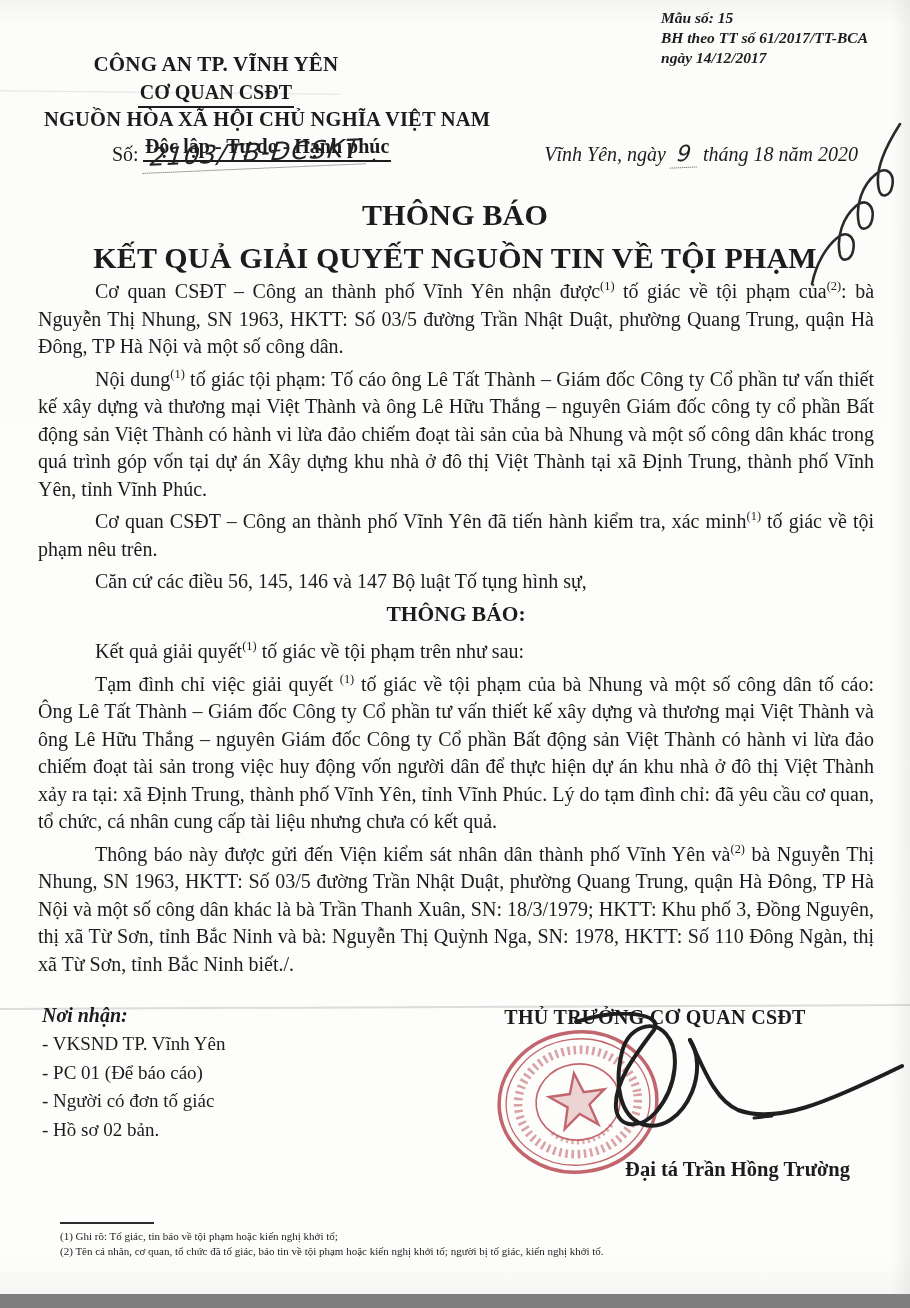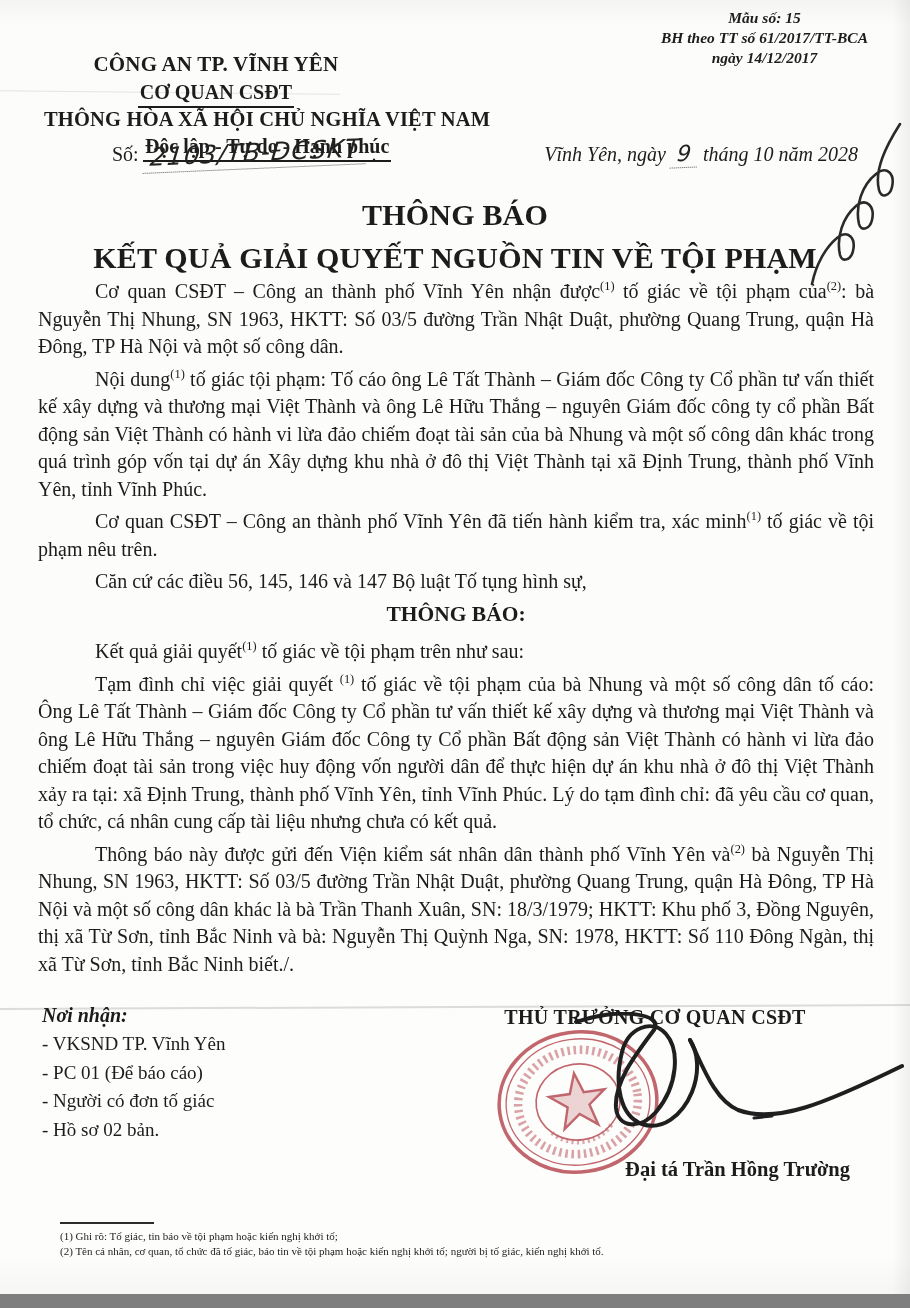--- a/index.html
+++ b/index.html
@@ -10,21 +10,21 @@
     color:#1c1c1c;overflow:hidden;
   }
   
   .scan-bar{position:absolute;left:0;right:0;bottom:0;height:14px;}
   .crease{position:absolute;background:rgba(165,165,168,.38);pointer-events:none;}
   .crease-1{left:0;right:0;top:1006px;height:2px;transform:rotate(-.25deg);}
   .crease-2{left:0;width:340px;top:92px;height:1px;transform:rotate(.6deg);background:rgba(175,175,178,.30);}
   .edge-shade{position:absolute;top:0;bottom:0;right:0;width:18px;background:linear-gradient(90deg,rgba(0,0,0,0),rgba(140,140,140,.12));}
   .pen-scribble{position:absolute;top:118px;right:2px;width:112px;height:212px;}
   
-  .form-info{position:absolute;top:8px;right:42px;text-align:center;
+  .form-info{position:absolute;top:8px;right:42px;
     font-style:italic;font-weight:bold;font-size:15.5px;line-height:1.28;}
   
   .doc-header{position:absolute;top:52px;left:28px;right:28px;display:flex;flex-direction:column;}
   .hdr-left{width:44%;text-align:center;}
   .hdr-right{width:56%;text-align:center;}
   .hdr-line1{font-weight:bold;font-size:20.5px;letter-spacing:.2px;}
   .hdr-left .hdr-line1{font-size:21px;}
   .hdr-underlined{display:inline-block;font-weight:bold;font-size:20px;
     border-bottom:2.5px solid #1c1c1c;padding:1px 2px 2px;margin-top:3px;}
   
@@ -82,35 +82,35 @@
     <div>BH theo TT số 61/2017/TT-BCA</div>
     <div>ngày 14/12/2017</div>
   </div>
 
   <div class="doc-header">
     <div class="hdr-left">
       <div class="hdr-line1">CÔNG AN TP. VĨNH YÊN</div>
       <div><span class="hdr-underlined">CƠ QUAN CSĐT</span></div>
     </div>
     <div class="hdr-right">
-      <div class="hdr-line1">THÔNG HÒA XÃ HỘI CHỦ NGHĨA VIỆT NAM</div>
+      <div class="hdr-line1">NGUỒN HÒA XÃ HỘI CHỦ NGHĨA VIỆT NAM</div>
       <div><span class="hdr-underlined">Độc lập - Tự do - Hạnh phúc</span></div>
     </div>
   </div>
 
   <div class="so-date">
     <div>
       <span>Số:</span>
       <span class="handwritten dotted">2103/TB-ĐCSKT</span>
       <span>.</span>
     </div>
     <div class="date-line">
       <span>Vĩnh Yên, ngày</span>
       <span class="handwritten dotted">9</span>
-      <span>tháng 10 năm 2028</span>
+      <span>tháng 18 năm 2020</span>
     </div>
   </div>
 
   <div class="doc-title">
     <div>THÔNG BÁO</div>
     <div>KẾT QUẢ GIẢI QUYẾT NGUỒN TIN VỀ TỘI PHẠM</div>
   </div>
 
   <div class="body-text">
     <p class="para"><span>Cơ quan CSĐT – Công an thành phố Vĩnh Yên nhận được</span><sup>(1)</sup><span> tố giác về tội phạm của</span><sup>(2)</sup><span>: bà Nguyễn Thị Nhung, SN 1963, HKTT: Số 03/5 đường Trần Nhật Duật, phường Quang Trung, quận Hà Đông, TP Hà Nội và một số công dân.</span></p>

